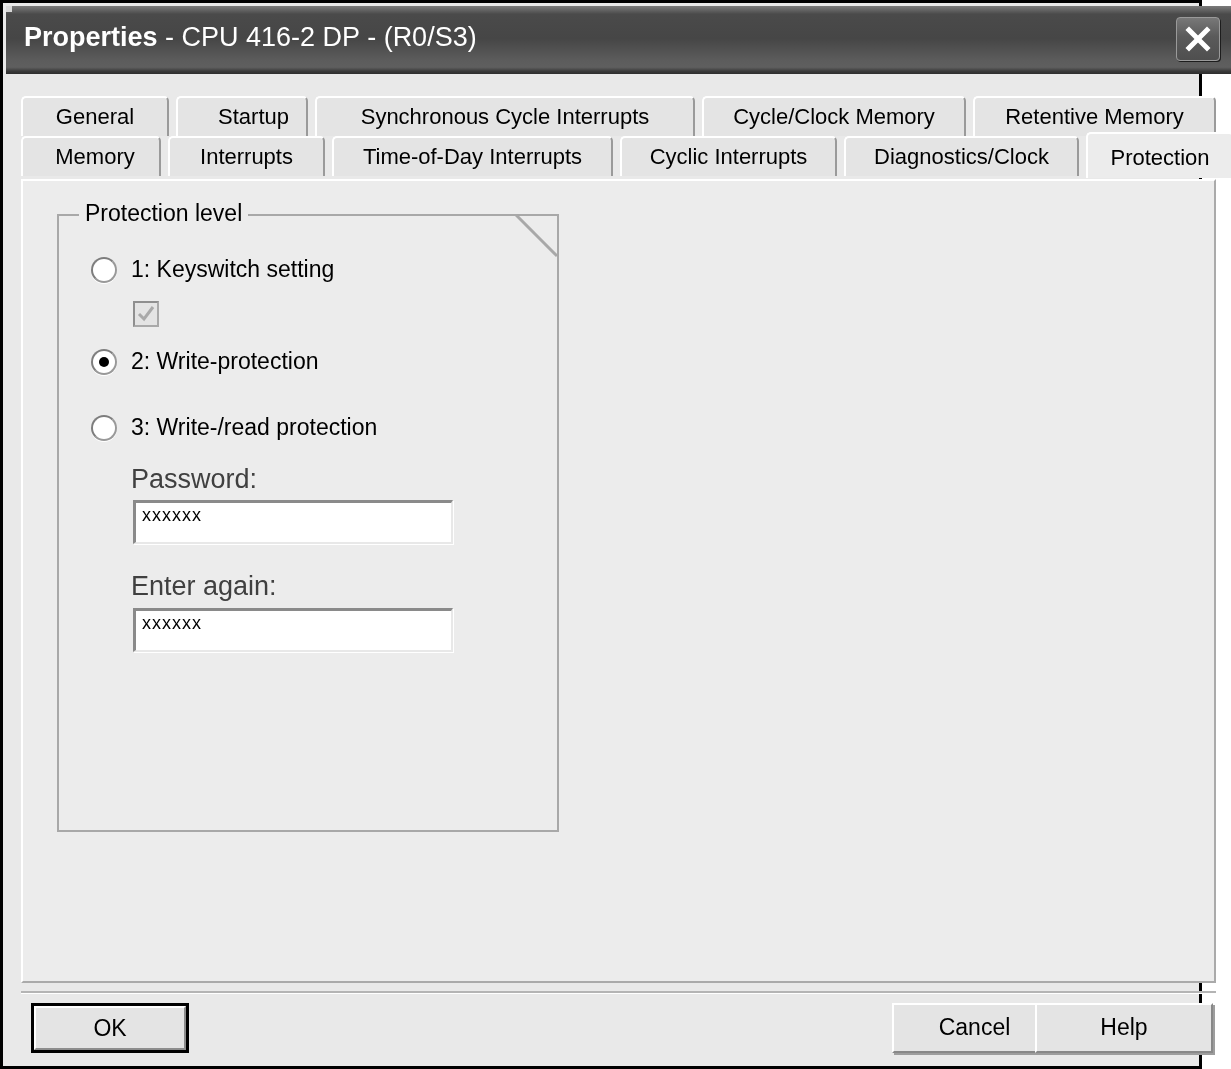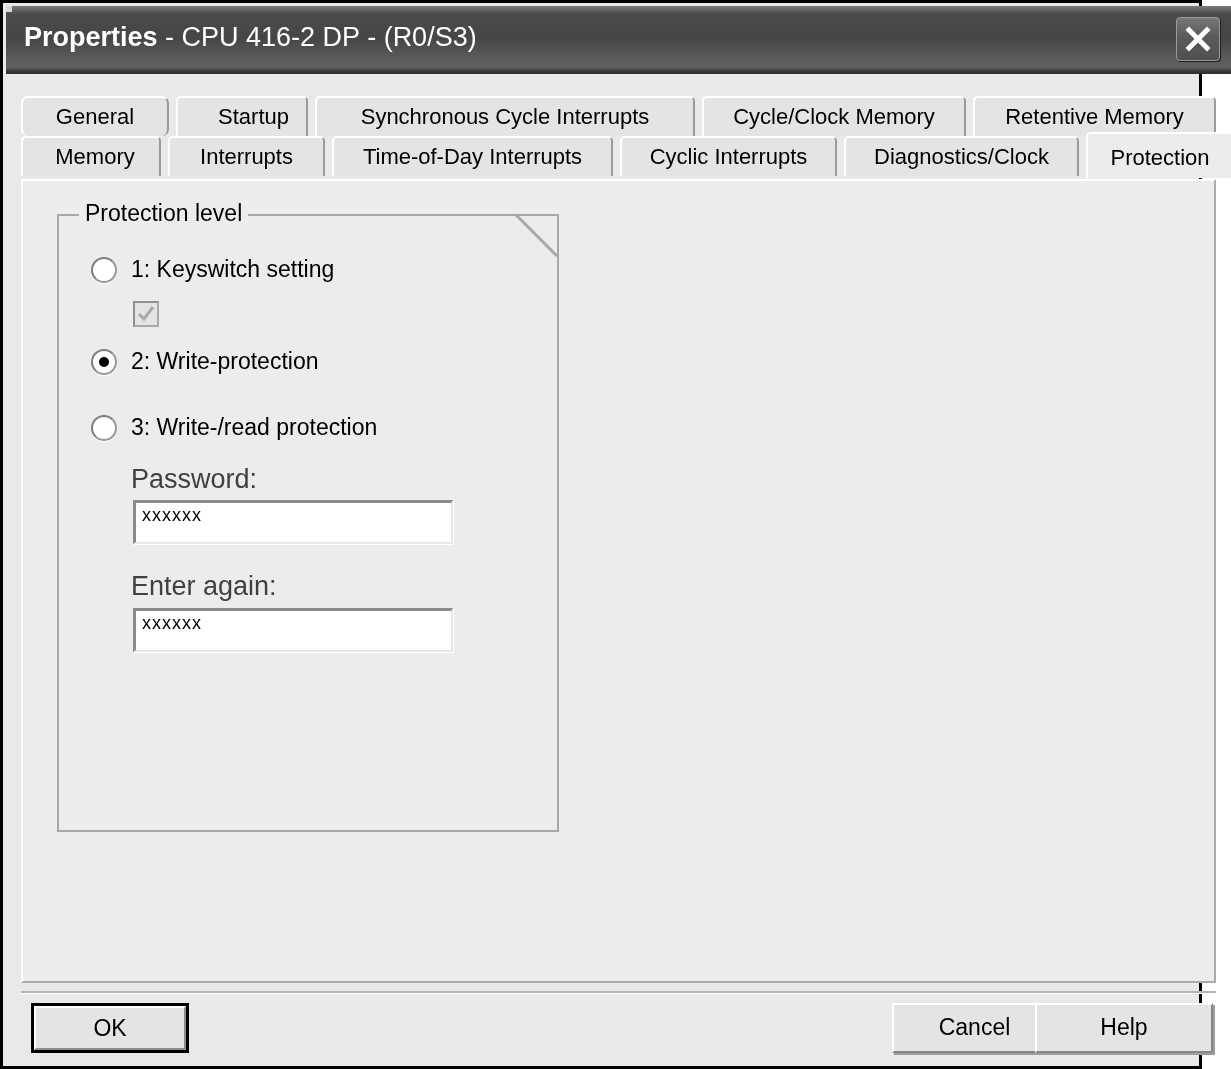--- a/index.html
+++ b/index.html
@@ -333,21 +333,21 @@
     <div id="close-button">
       <svg width="28" height="28" viewBox="0 0 28 28">
         <line x1="5" y1="5" x2="23" y2="23" stroke="#ffffff" stroke-width="5" stroke-linecap="square"></line>
         <line x1="23" y1="5" x2="5" y2="23" stroke="#ffffff" stroke-width="5" stroke-linecap="square"></line>
       </svg>
     </div>
   </div>
 
   <div id="tabstrip">
     <div class="tab-row row1">
-      <div class="tab" style="left:0px;width:148px;border-radius:7px;">General</div>
+      <div class="tab" style="left:0px;width:148px;">General</div>
       <div class="tab" style="left:155px;width:132px;padding-left:23px;">Startup</div>
       <div class="tab" style="left:294px;width:380px;">Synchronous Cycle Interrupts</div>
       <div class="tab" style="left:681px;width:264px;">Cycle/Clock Memory</div>
       <div class="tab" style="left:952px;width:243px;">Retentive Memory</div>
     </div>
     <div class="tab-row row2">
       <div class="tab" style="left:0px;width:140px;padding-left:8px;">Memory</div>
       <div class="tab" style="left:147px;width:157px;">Interrupts</div>
       <div class="tab" style="left:311px;width:281px;">Time-of-Day Interrupts</div>
       <div class="tab" style="left:599px;width:217px;">Cyclic Interrupts</div>

